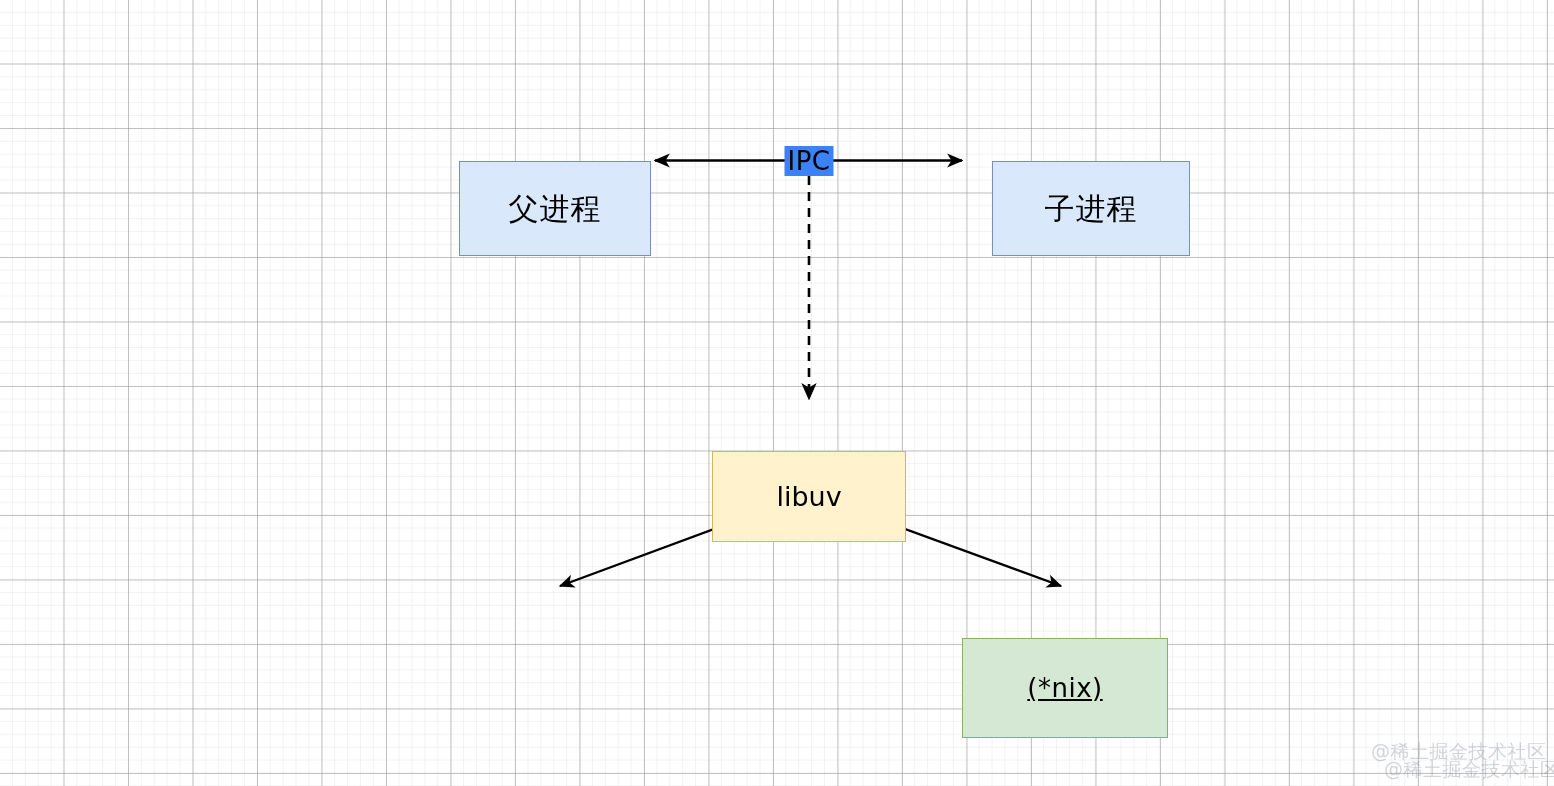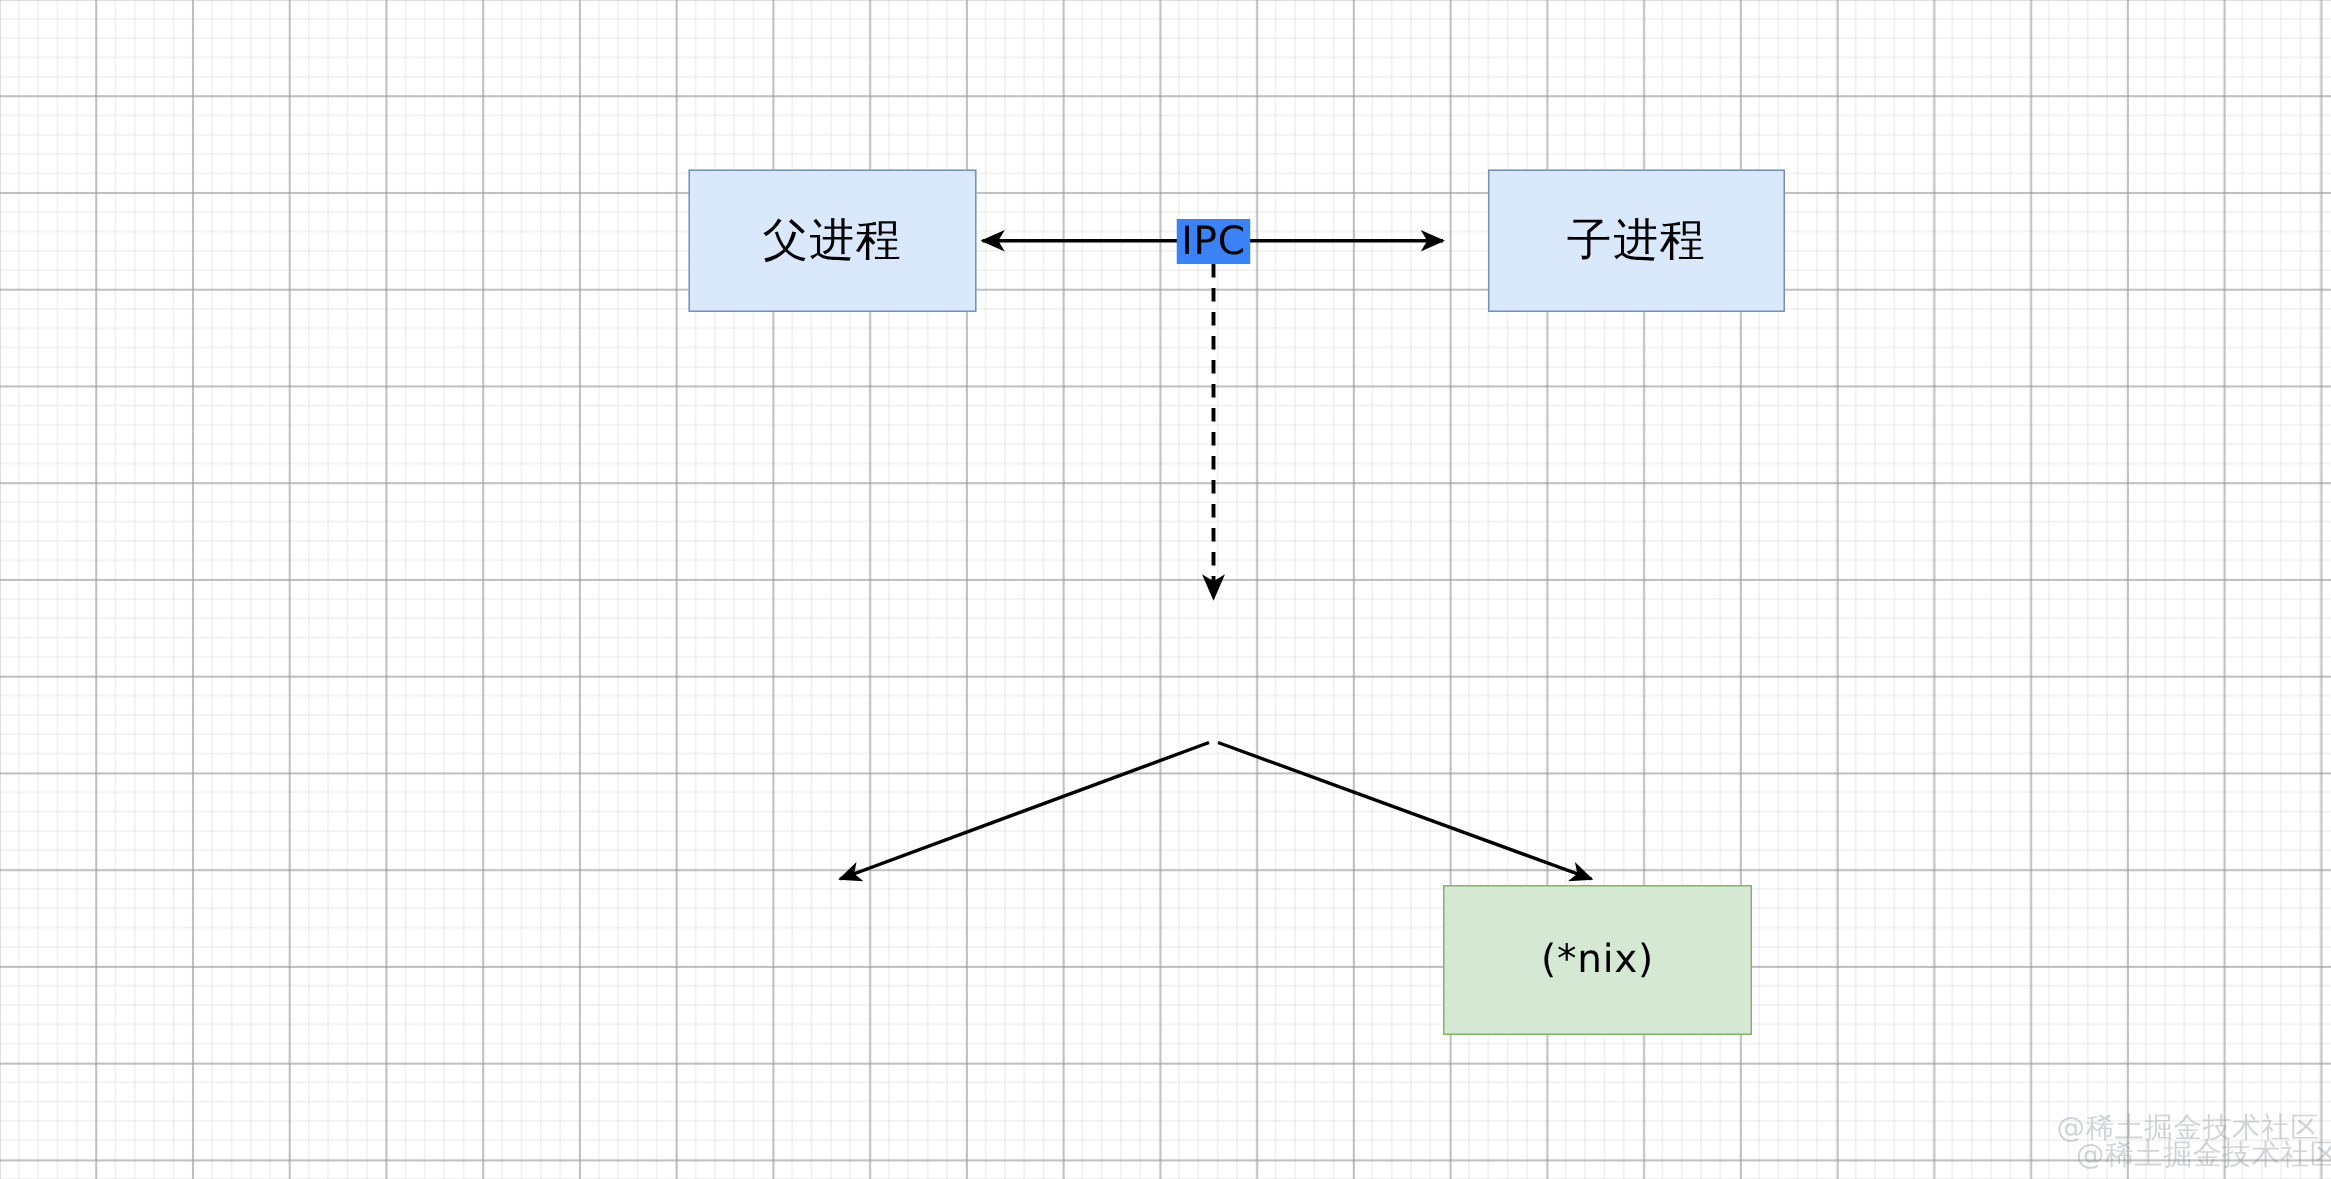--- a/index.html
+++ b/index.html
@@ -43,20 +43,21 @@
     box-sizing: border-box;
     display: flex;
     flex-direction: column;
     align-items: center;
     justify-content: center;
     border-width: 1.6px;
     border-style: solid;
     line-height: 1.18;
     color: #000000;
     white-space: pre;
+    margin-top: 48px;
   }
   .node.blue {
     background: #dae8fc;
     border-color: #7591b5;
   }
   .node.yellow {
     background: #fff2cc;
     border-color: #d6b656;
   }
   .node.green {
@@ -113,23 +114,26 @@
   </svg>
 
   <div class="node blue" style="left:459px; top:113px; width:192px; height:95px;">
     <span class="cjk-label">父进程</span>
   </div>
 
   <div class="node blue" style="left:992px; top:113px; width:198px; height:95px;">
     <span class="cjk-label">子进程</span>
   </div>
 
+  <div class="node yellow" style="left:712px; top:403px; width:194px; height:91px;">
+    <span class="libuv-label">libuv</span>
+  </div>
 
 
-  <div class="node green" style="left:962px; top:590px; width:206px; height:100px;">
+  <div class="node green" style="left:962px; top:590px; width:206px; height:100px;text-decoration:underline;">
     <span class="latin-label">(*nix)</span>
   </div>
 
   <div id="edge-label-ipc" style="left:809px; top:161px;">IPC</div>
 
   <div class="watermark" style="left:1371px; top:739px;">@稀土掘金技术社区</div>
   <div class="watermark" style="left:1384px; top:757px;">@稀土掘金技术社区</div>
 
 </div>
 

